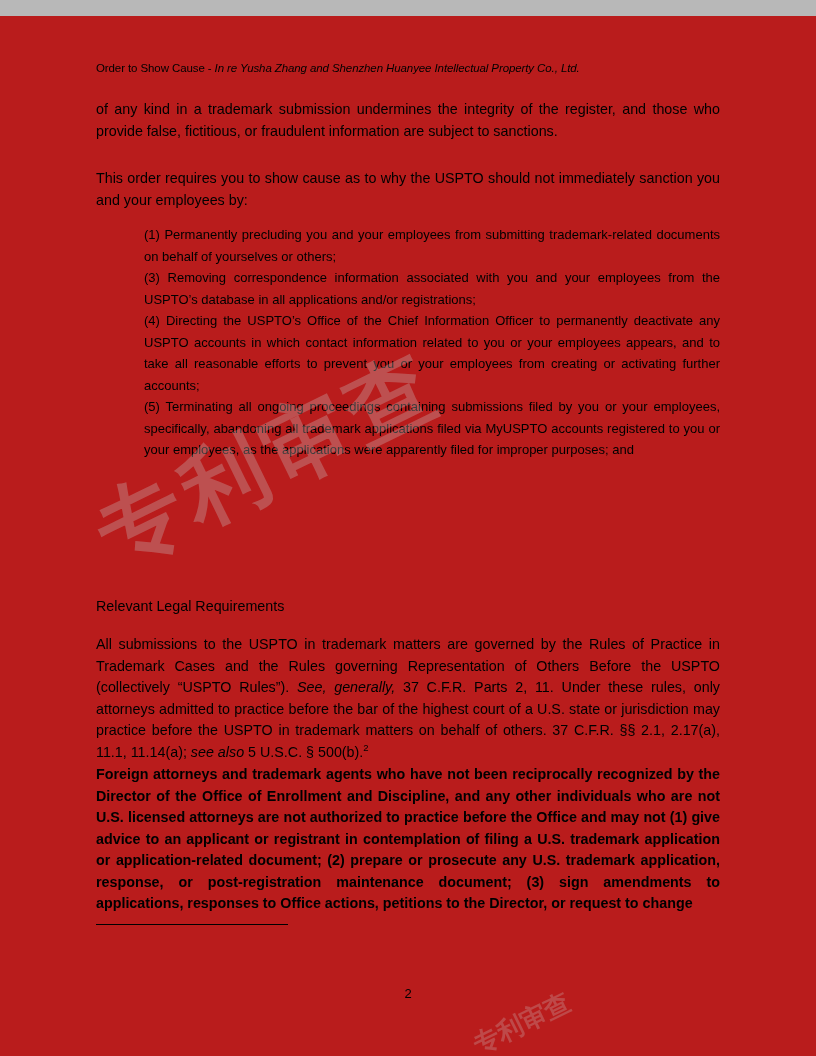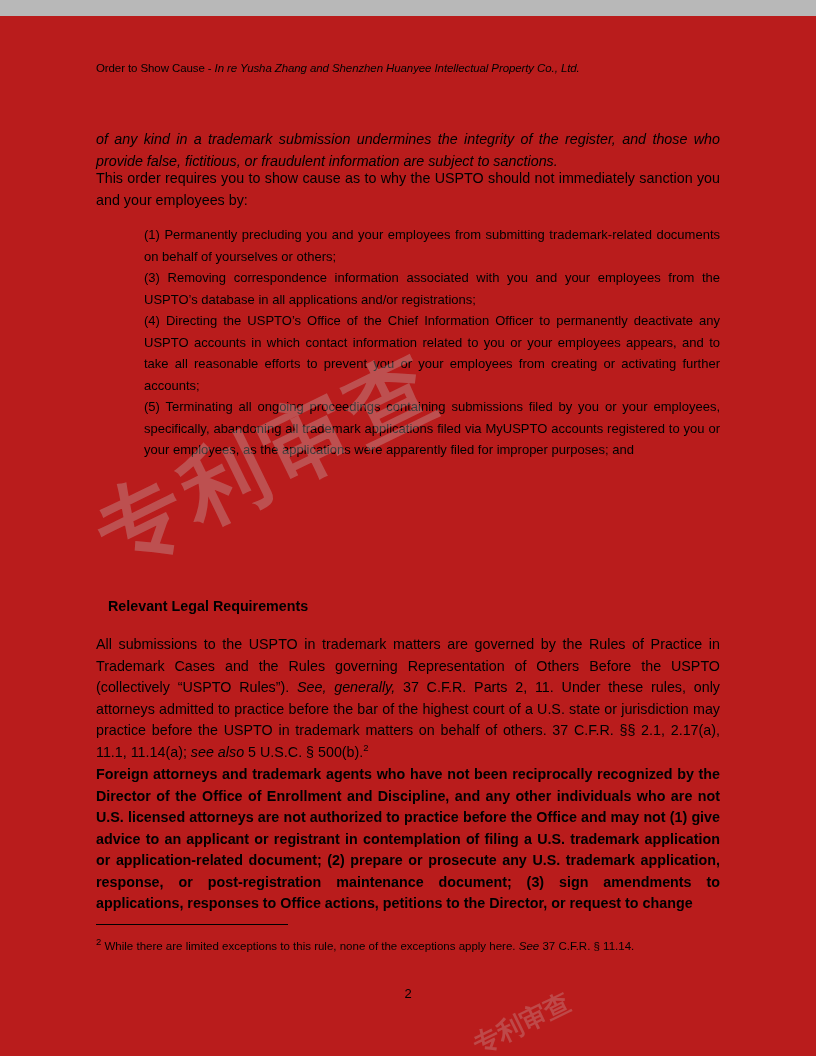--- a/index.html
+++ b/index.html
@@ -39,39 +39,39 @@
   }
   .body-block {
     position: absolute;
     left: 0;
     width: 624px;
     font-size: 14.3px;
     line-height: 21.5px;
     text-align: justify;
     text-justify: inter-word;
   }
-  .p1 { top: 113px; font-style: italic; }
+  .p1 { top: 83px; }
   .p2 { top: 152px; }
   .list {
     position: absolute;
     left: 48px;
     top: 208px;
     width: 576px;
     font-size: 13px;
     line-height: 21.5px;
     text-align: justify;
   }
   .list .item { margin: 0; }
   .heading {
     position: absolute;
-    left: 12px;
+    left: 0;
     top: 580px;
     width: 624px;
     font-size: 14.3px;
-    font-weight: bold;
+    font-weight: normal;
     line-height: 21.5px;
   }
   .p3 { top: 618px; }
   .p4 { top: 748px; font-weight: bold; }
   .it { font-style: italic; }
   .sup {
     font-size: 9.5px;
     vertical-align: super;
     line-height: 0;
   }
@@ -154,21 +154,20 @@
     </div>
 
     <div class="heading">Relevant Legal Requirements</div>
 
     <div class="body-block p3"><span>All submissions to the USPTO in trademark matters are governed by the Rules of Practice in Trademark Cases and the Rules governing Representation of Others Before the USPTO (collectively “USPTO Rules”). </span><span class="it">See, generally,</span><span> 37 C.F.R. Parts 2, 11. Under these rules, only attorneys admitted to practice before the bar of the highest court of a U.S. state or jurisdiction may practice before the USPTO in trademark matters on behalf of others. 37 C.F.R. §§ 2.1, 2.17(a), 11.1, 11.14(a); </span><span class="it">see also</span><span> 5 U.S.C. § 500(b).</span><span class="sup">2</span></div>
 
     <div class="body-block p4">Foreign attorneys and trademark agents who have not been reciprocally recognized by the Director of the Office of Enrollment and Discipline, and any other individuals who are not U.S. licensed attorneys are not authorized to practice before the Office and may not (1) give advice to an applicant or registrant in contemplation of filing a U.S. trademark application or application-related document; (2) prepare or prosecute any U.S. trademark application, response, or post-registration maintenance document; (3) sign amendments to applications, responses to Office actions, petitions to the Director, or request to change</div>
 
     <div class="footnote-rule"></div>
 
-    <div class="footnote"><span class="sup">2</span><span> While there are limited exceptions to this rule, none of the exceptions apply here. </span><span class="it">See</span><span> 37 C.F.R. § 11.14.</span></div>
 
     <div class="page-number">2</div>
 
   </div>
 
   <div class="watermark">专利审查</div>
   <div class="wm2">专利审查</div>
 
 </div>
 

